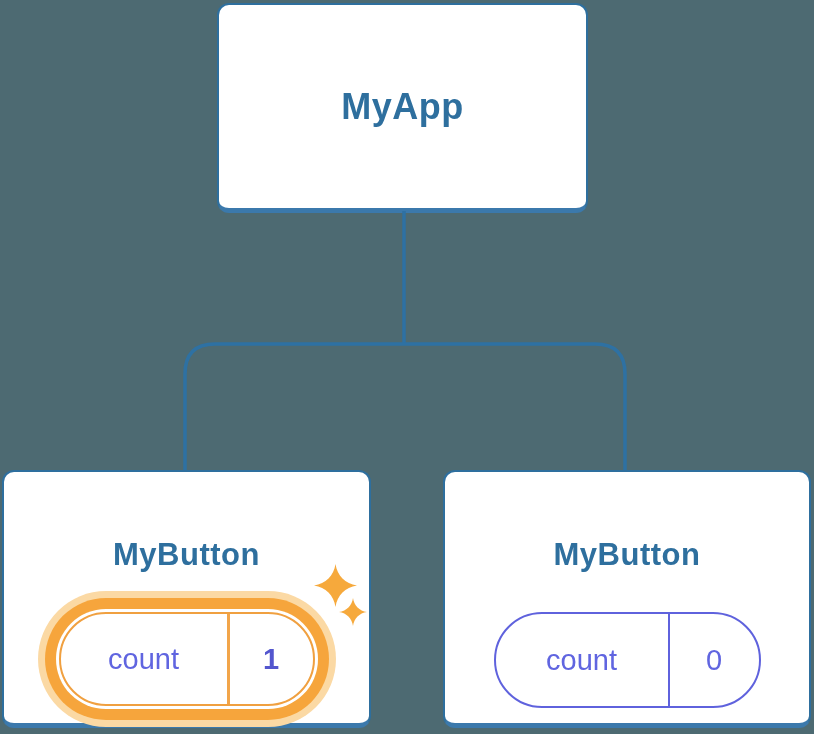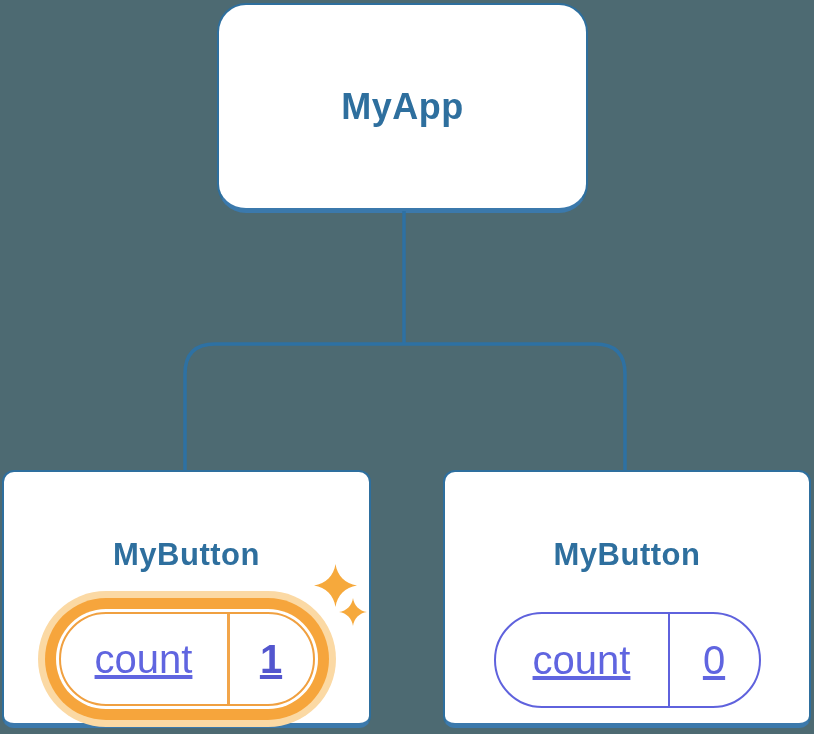--- a/index.html
+++ b/index.html
@@ -15,21 +15,21 @@
     position: absolute;
     background: #ffffff;
     border: 2.5px solid #2E6F9E;
     border-bottom: 5px solid #3B79AC;
     border-radius: 12px;
     box-sizing: border-box;
     display: flex;
     flex-direction: column;
     align-items: center;
   }
-  #app-card { left: 217px; top: 3px; width: 371px; height: 210px; justify-content: center; border-radius: 29px; }
+  #app-card { left: 217px; top: 3px; width: 371px; height: 210px; justify-content: center; }
   .node-title {
     color: #2E6F9E;
     font-weight: 700;
     letter-spacing: 0.5px;
     line-height: 1.1;
   }
   #app-card .node-title { font-size: 36px; }
   #connector { position: absolute; left: 0; top: 0; pointer-events: none; }
 
   #left-card  { left: 2px;   top: 470px; width: 369px; height: 258px; }
@@ -42,23 +42,22 @@
     display: flex;
     align-items: stretch;
     background: #ffffff;
     border-radius: 48px;
     overflow: hidden;
   }
   .pill-cell {
     display: flex;
     align-items: center;
     justify-content: center;
-    font-size: 40px;
+    font-size: 29px;
     color: #6065E0;
-    text-decoration: underline;
   }
   
   #right-pill {
     width: 267px; height: 96px;
     border: 2px solid #5F62DD;
   }
   #right-pill .cell-key { width: 172px; }
   #right-pill .cell-value { flex: 1; }
   #right-pill .pill-divider { width: 2px; background: #5F62DD; }
 

